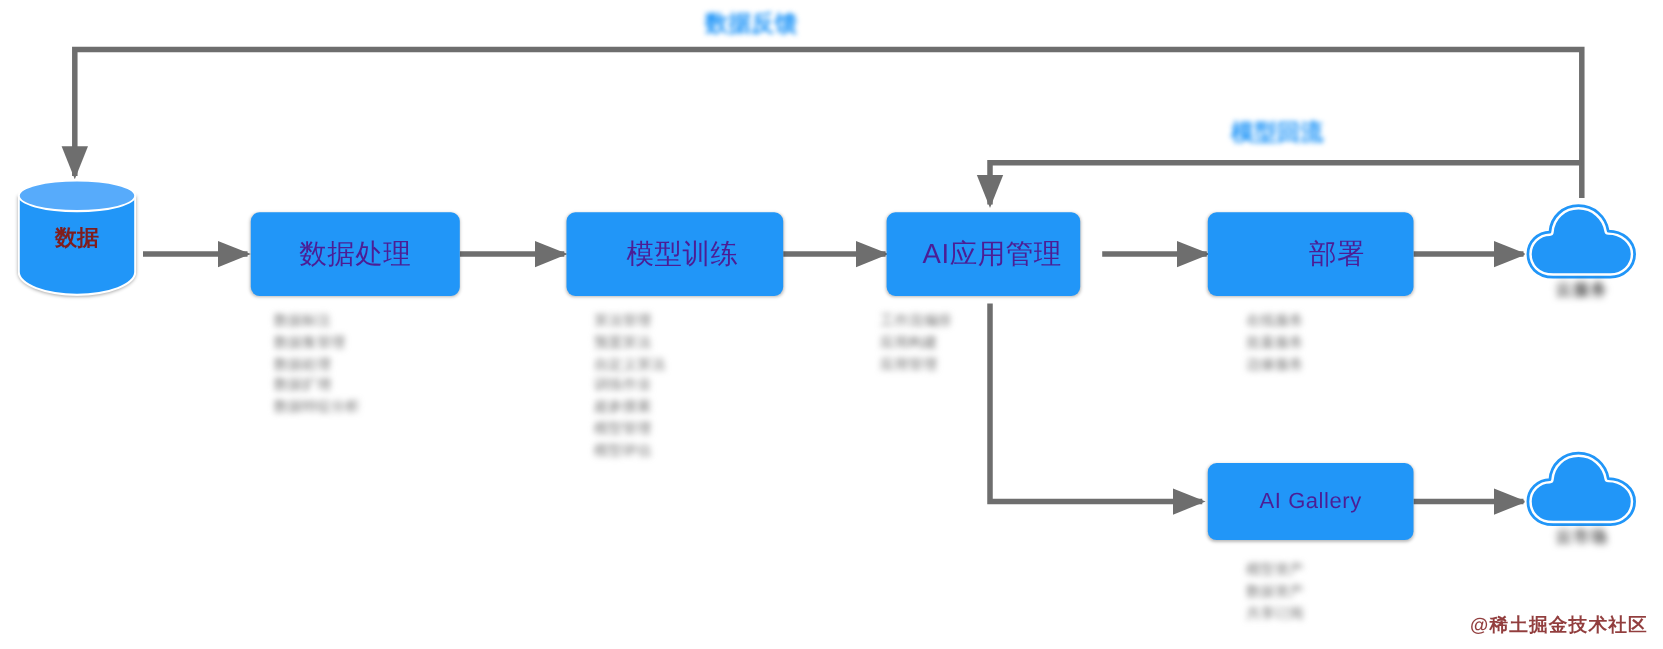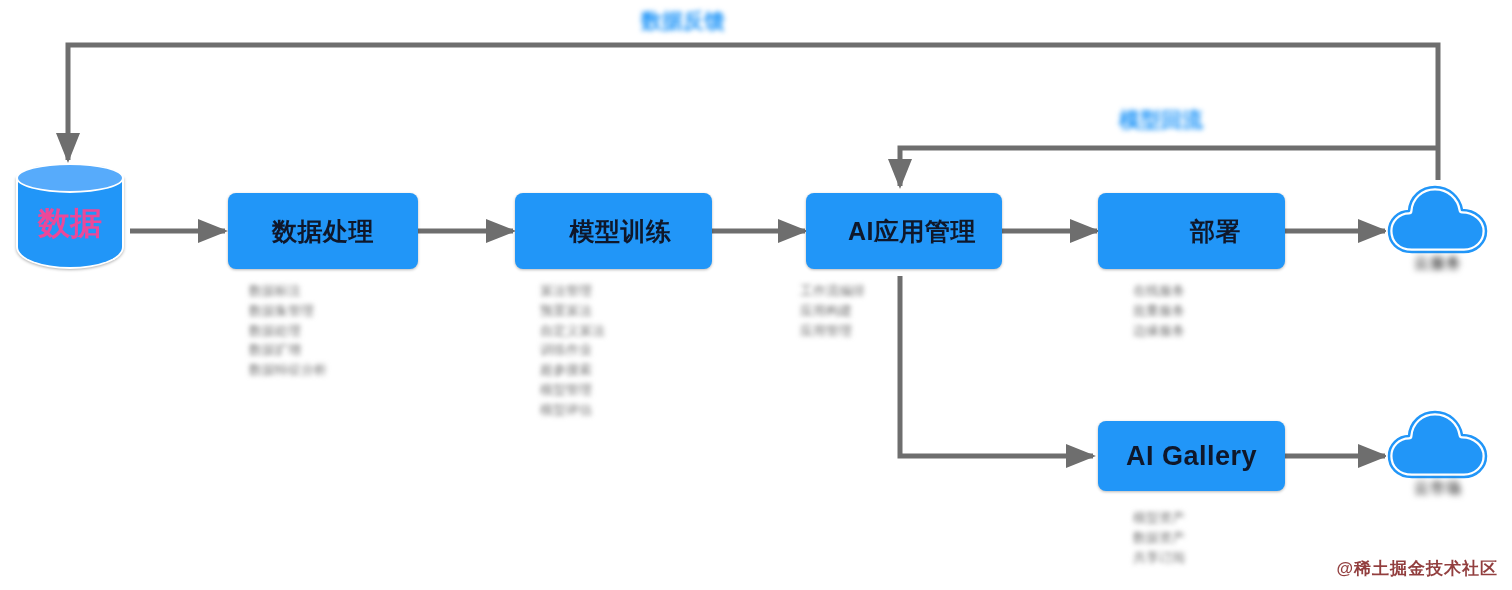--- a/index.html
+++ b/index.html
@@ -33,29 +33,29 @@
     background: #2196f8;
     border-radius: 8px;
     box-shadow: 0 1px 3px rgba(0,0,0,0.28);
     display: flex;
     align-items: center;
     justify-content: center;
     box-sizing: border-box;
     z-index: 5;
   }
   .node-box .node-label {
-    color: #0f172a;
-    font-weight: bold;
+    color: #4c1d95;
+    font-weight: normal;
     font-size: 25px;
     letter-spacing: 0.5px;
     line-height: 1;
     white-space: nowrap;
   }
   .node-box.latin .node-label {
-    font-size: 27px;
+    font-size: 20px;
   }
 
   
   .cylinder {
     position: absolute;
     z-index: 5;
   }
   .cyl-body {
     position: absolute;
     left: 0;
@@ -79,23 +79,23 @@
     border: 2px solid #ffffff;
     border-radius: 50%;
     box-sizing: border-box;
   }
   .cyl-label {
     position: absolute;
     left: 0;
     top: 44px;
     width: 108px;
     text-align: center;
-    color: #ec4899;
-    font-weight: bold;
-    font-size: 32px;
+    color: #7f1d1d;
+    font-weight: bold;
+    font-size: 20px;
     line-height: 1;
     white-space: nowrap;
   }
 
   
   .cloud-node {
     position: absolute;
     width: 104px;
     z-index: 5;
   }
@@ -194,21 +194,21 @@
   </div>
 
   <div class="node-box" style="left:228px; top:193px; width:190px; height:76px;">
     <span class="node-label">数据处理</span>
   </div>
 
   <div class="node-box" style="left:515px; top:193px; width:197px; height:76px;padding-left:14px;">
     <span class="node-label">模型训练</span>
   </div>
 
-  <div class="node-box" style="left:806px; top:193px; width:196px; height:76px;padding-left:16px;">
+  <div class="node-box" style="left:806px; top:193px; width:176px; height:76px;padding-left:16px;">
     <span class="node-label">AI应用管理</span>
   </div>
 
   <div class="node-box" style="left:1098px; top:193px; width:187px; height:76px;padding-left:48px;">
     <span class="node-label">部署</span>
   </div>
 
   <div class="node-box latin" style="left:1098px; top:421px; width:187px; height:70px;">
     <span class="node-label">AI Gallery</span>
   </div>

